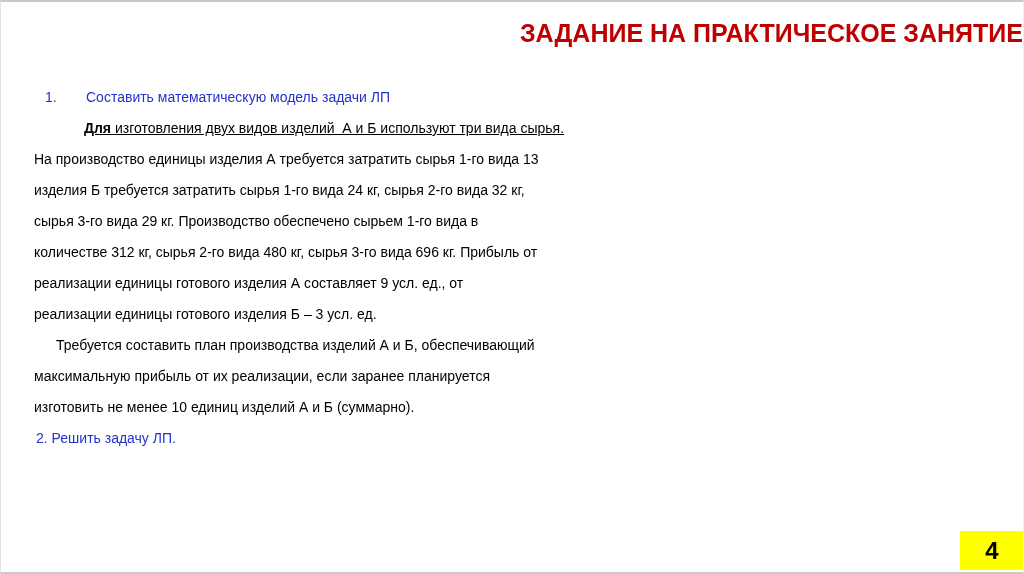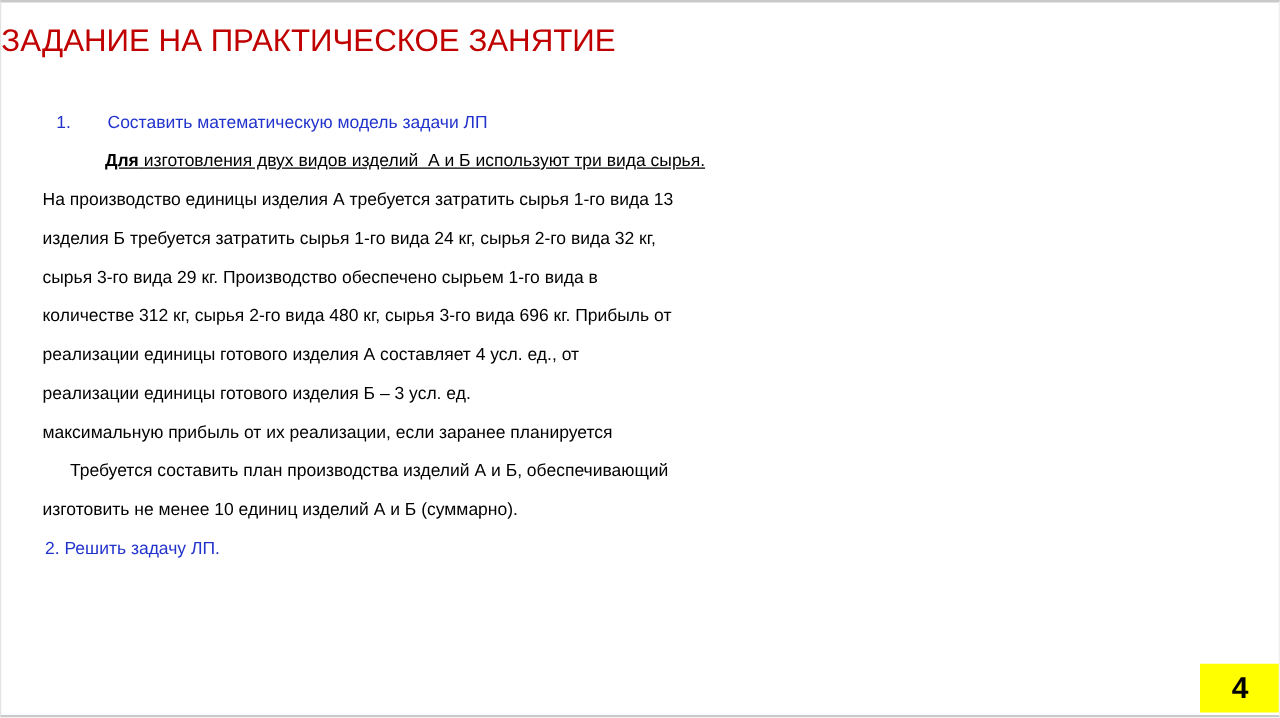--- a/index.html
+++ b/index.html
@@ -19,24 +19,24 @@
     border-left: 1px solid #e3e3e3;
     border-right: 1px solid #eeeeee;
     overflow: hidden;
   }
   .title {
     position: absolute;
     top: 16px;
     left: 0;
     width: 100%;
     margin: 0;
-    text-align: left;
+    text-align: right;
     font-size: 25px;
     line-height: 30px;
-    font-weight: normal;
+    font-weight: bold;
     color: var(--accent-red, #c00000);
   }
   .body-text {
     position: absolute;
     top: 80px;
     left: 0;
     right: 0;
   }
   .line {
     height: 31px;
@@ -80,25 +80,25 @@
   <div class="body-text">
 
     <div class="line blue pl-item1"><span class="num">1.</span><span>Составить математическую модель задачи ЛП</span></div>
 
     <div class="line pl-first1"><span class="bold">Для</span><span> изготовления двух видов изделий  А и Б используют три вида сырья.</span></div>
 
     <div class="line pl-body">На производство единицы изделия А требуется затратить сырья 1-го вида 13</div>
     <div class="line pl-body">изделия Б требуется затратить сырья 1-го вида 24 кг, сырья 2-го вида 32 кг,</div>
     <div class="line pl-body">сырья 3-го вида 29 кг. Производство обеспечено сырьем 1-го вида в</div>
     <div class="line pl-body">количестве 312 кг, сырья 2-го вида 480 кг, сырья 3-го вида 696 кг. Прибыль от</div>
-    <div class="line pl-body">реализации единицы готового изделия А составляет 4 усл. ед., от</div>
+    <div class="line pl-body">реализации единицы готового изделия А составляет 9 усл. ед., от</div>
     <div class="line pl-body">реализации единицы готового изделия Б – 3 усл. ед.</div>
 
+    <div class="line pl-first2">Требуется составить план производства изделий А и Б, обеспечивающий</div>
     <div class="line pl-body">максимальную прибыль от их реализации, если заранее планируется</div>
-    <div class="line pl-first2">Требуется составить план производства изделий А и Б, обеспечивающий</div>
     <div class="line pl-body">изготовить не менее 10 единиц изделий А и Б (суммарно).</div>
 
     <div class="line blue pl-item2">2. Решить задачу ЛП.</div>
 
   </div>
 
   <div class="page-badge">4</div>
 
 </div>
 

